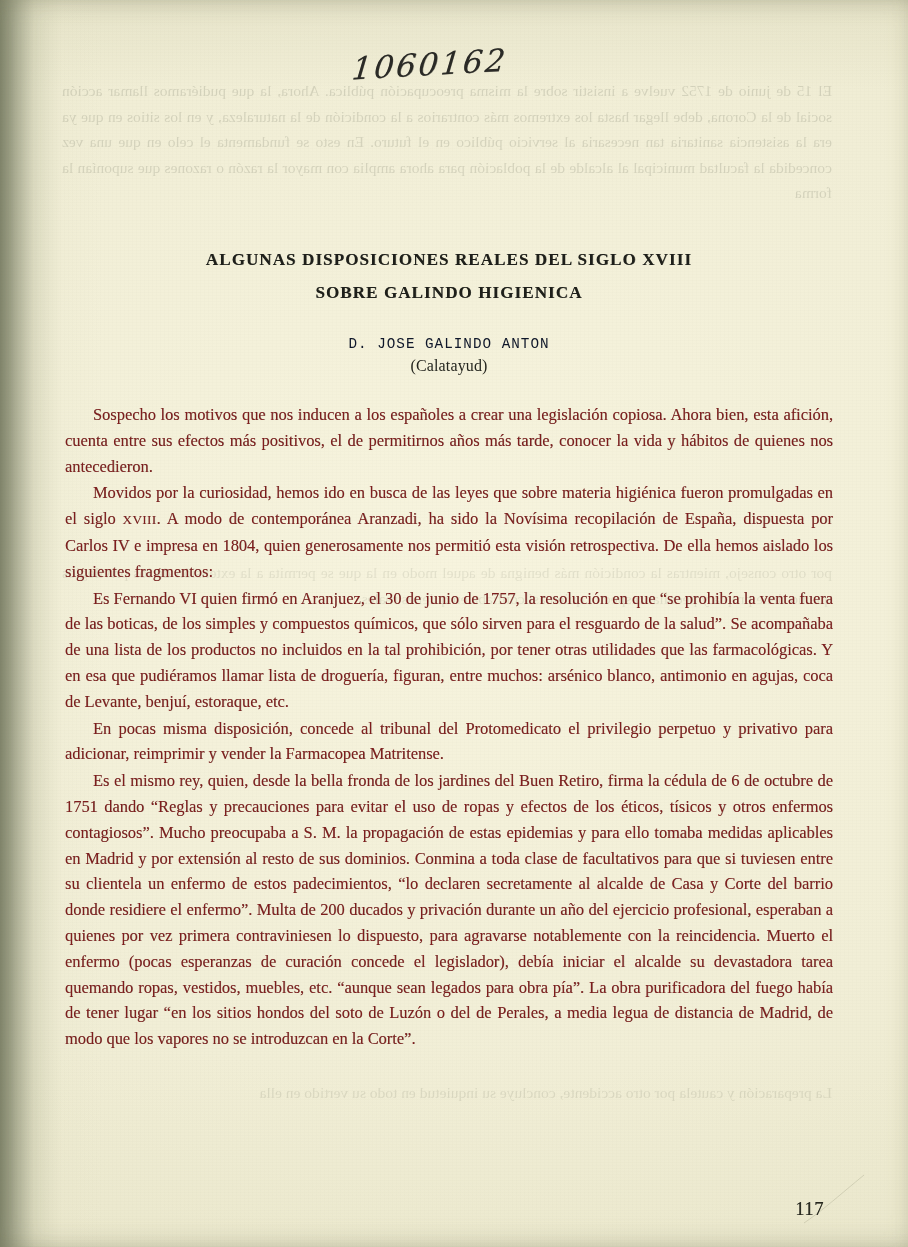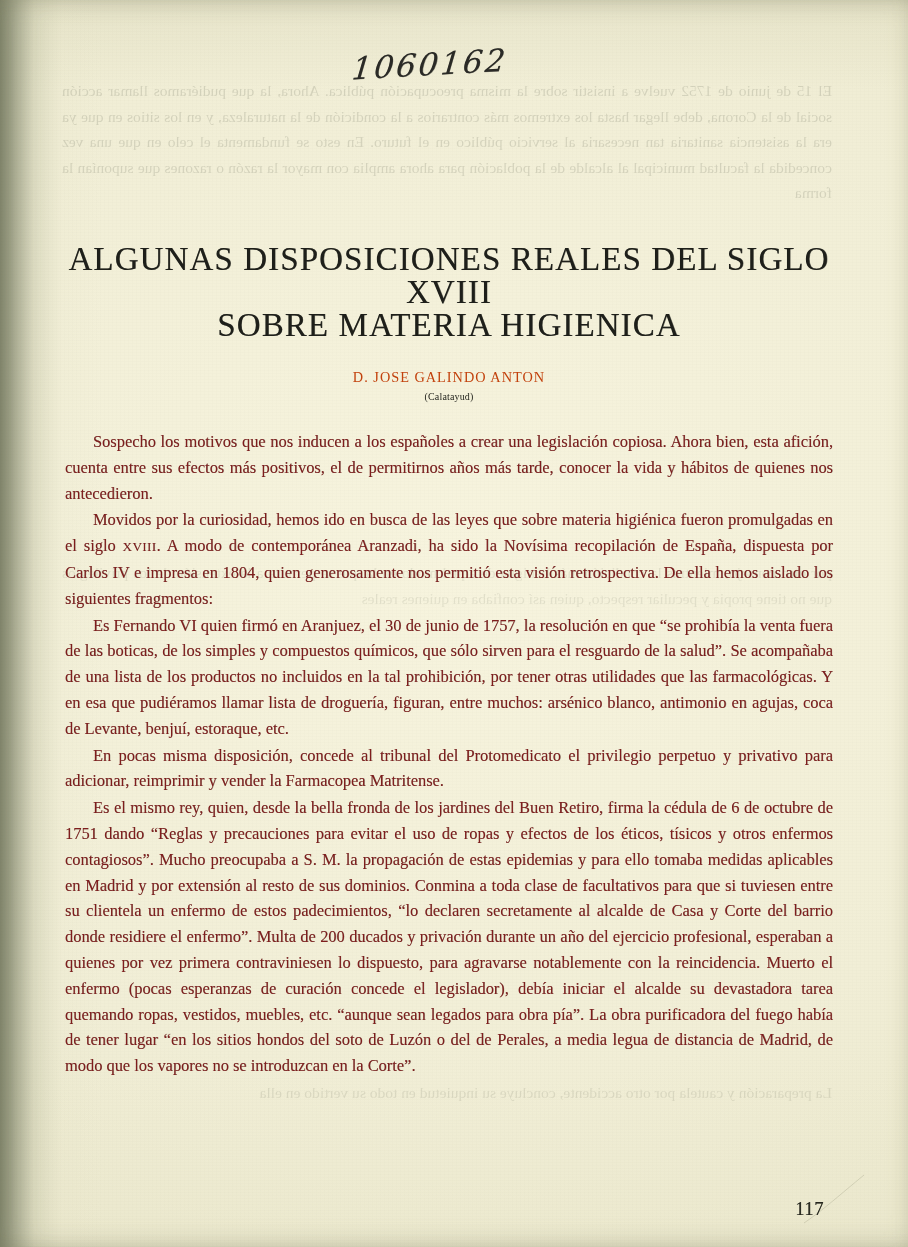--- a/index.html
+++ b/index.html
@@ -105,44 +105,45 @@
     position: absolute;
     left: 65px;
     top: 0;
     width: 768px;
     z-index: 4;
   }
 
   h1.title {
     margin: 0;
     padding-top: 243px;
-    font-size: 33px;
-    font-weight: 400;
+    font-size: 17px;
+    font-weight: 700;
     line-height: 33px;
     text-align: center;
     letter-spacing: 1.1px;
     color: #1e1f1a;
     text-shadow: 0.35px 0 0 rgba(35,36,30,0.55);
   }
   h1.title .l1 { display: block; }
   h1.title .l2 { display: block; }
 
   .byline {
     margin: 0;
     padding-top: 27px;
     text-align: center;
     font-size: 14.3px;
     letter-spacing: 1.0px;
-    color: #c2410c;
+    color: #0f172a;
+    font-family: Liberation Mono, monospace;
   }
   .affiliation {
     margin: 0;
     padding-top: 5px;
     text-align: center;
-    font-size: 10px;
+    font-size: 16px;
     letter-spacing: 0.15px;
     color: #25261f;
   }
 
   .body-text { padding-top: 27px; }
 
   p.para {
     margin: 0 0 0 0;
     text-indent: 28px;
     text-align: justify;
@@ -198,21 +199,21 @@
   <div class="ghost-layer ghost-bottom">La preparación y cautela por otro accidente, concluye su inquietud en todo su vertido en ella</div>
 
   <div class="paper-grain"></div>
 
   <div class="accession">1060162</div>
 
   <div class="content">
 
     <h1 class="title">
       <span class="l1">ALGUNAS DISPOSICIONES REALES DEL SIGLO XVIII</span>
-      <span class="l2">SOBRE MATERIA HIGIENICA</span>
+      <span class="l2">SOBRE GALINDO HIGIENICA</span>
     </h1>
 
     <p class="byline">D. JOSE GALINDO ANTON</p>
     <p class="affiliation">(Calatayud)</p>
 
     <div class="body-text">
 
       <p class="para">Sospecho los motivos que nos inducen a los españoles a crear una legislación copiosa. Ahora bien, esta afición, cuenta entre sus efectos más positivos, el de permitirnos años más tarde, conocer la vida y hábitos de quienes nos antecedieron.</p>
 
       <p class="para"><span>Movidos por la curiosidad, hemos ido en busca de las leyes que sobre materia higiénica fueron promulgadas en el siglo </span><span class="smallcaps">XVIII</span><span>. A modo de contemporánea Aranzadi, ha sido la </span><span class="ital">Novísima recopilación de España</span><span>, dispuesta por Carlos IV e impresa en 1804, quien generosamente nos permitió esta visión retrospectiva. De ella hemos aislado los siguientes fragmentos:</span></p>

